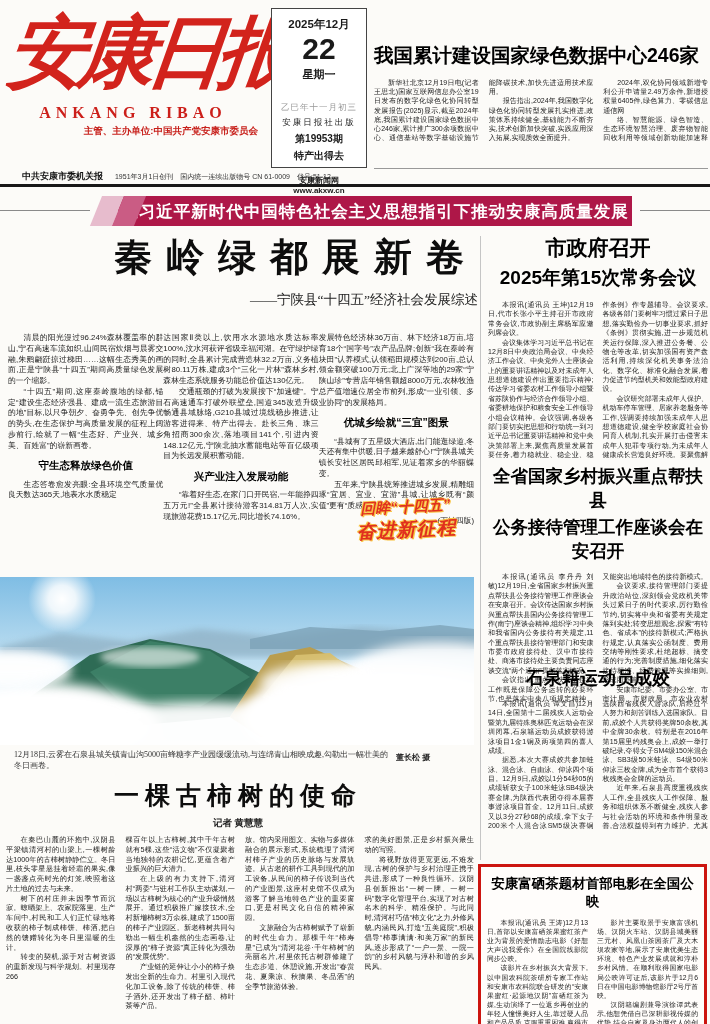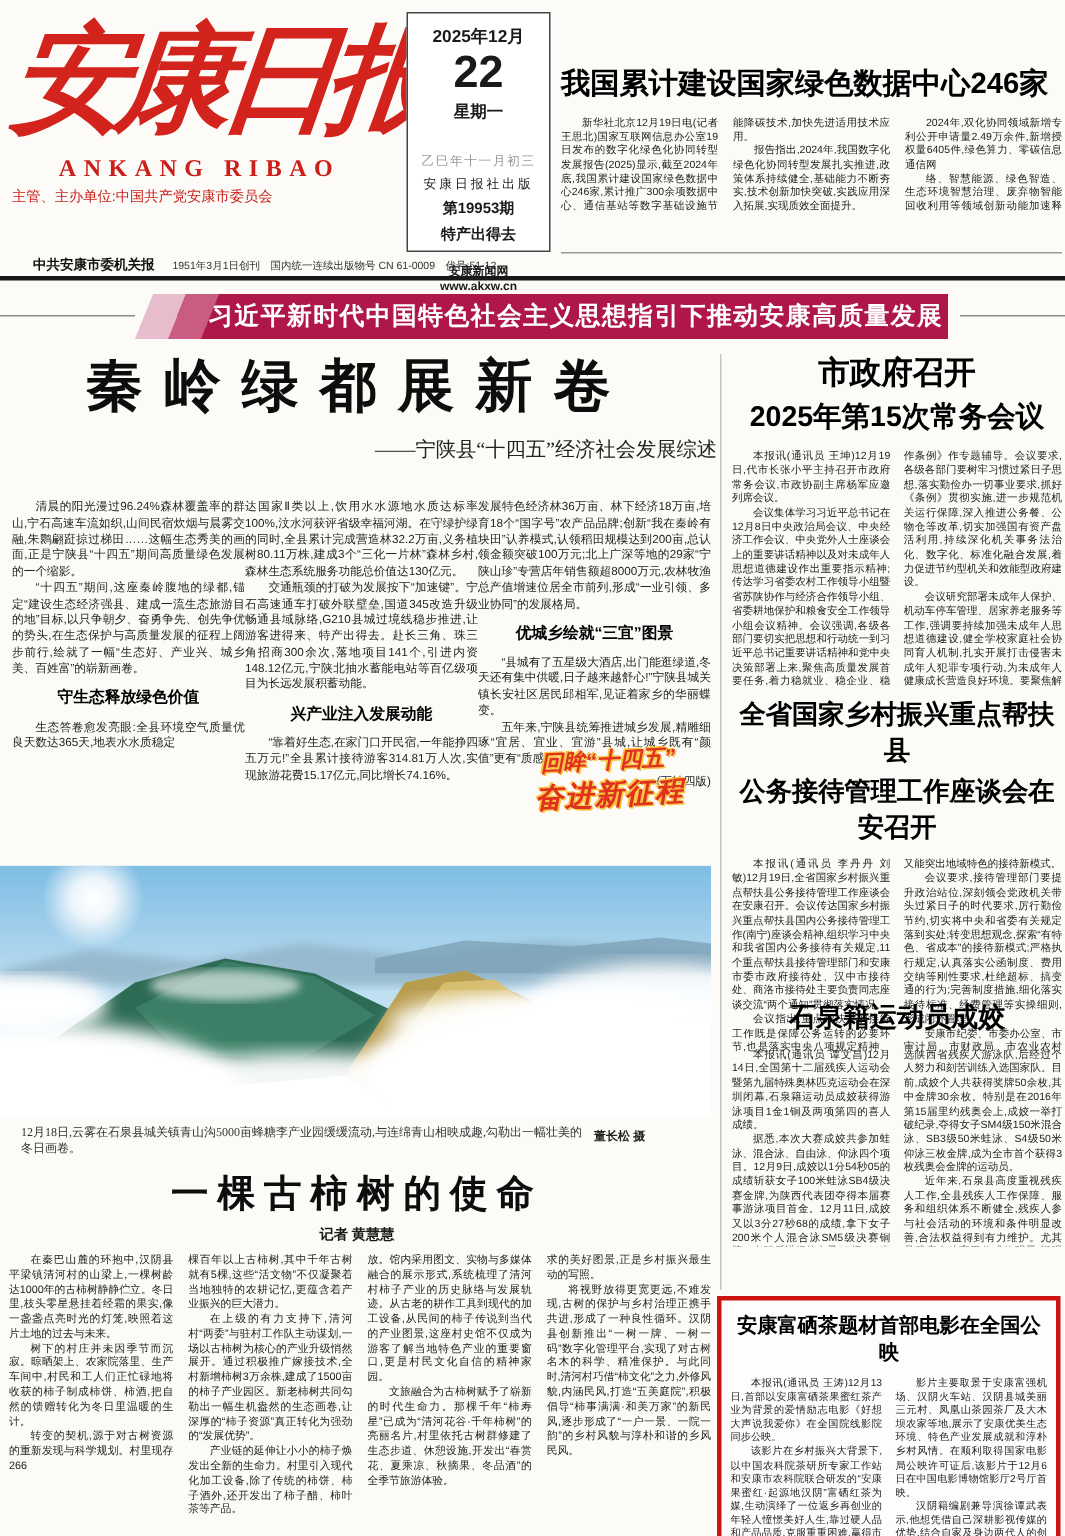--- a/index.html
+++ b/index.html
@@ -3,21 +3,21 @@
 <meta charset="utf-8">
 <style>
   html,body{margin:0;padding:0;}
   body{font-family:"Liberation Sans",sans-serif;background:#e8e8e8;}
   #page{position:relative;width:710px;height:1024px;background:#fcfbf8;margin:0 auto;overflow:hidden;color:#1a1a1a;}
 
   
   .masthead{position:absolute;left:8px;top:4px;width:258px;height:166px;}
   .callig{font-size:78px;line-height:1.25;font-weight:bold;color:#d2231c;letter-spacing:-8px;transform:skewX(-6deg);font-style:italic;white-space:nowrap;}
   .latin{margin-top:2px;text-align:center;width:250px;font-family:"Liberation Serif",serif;font-weight:bold;font-size:16px;letter-spacing:5px;color:#cc1f1a;}
-  .organizer{margin-top:3px;text-align:left;width:250px;font-size:9.5px;font-weight:normal;color:#c7201b;}
+  .organizer{margin-top:3px;text-align:right;width:250px;font-size:9.5px;font-weight:bold;color:#c7201b;}
   .orgrow{position:absolute;left:10px;top:170px;width:600px;font-size:7px;color:#333;white-space:nowrap;}
   .orgrow b{font-size:9px;color:#111;margin-right:10px;padding-left:12px;}
   .datebox{position:absolute;left:271px;top:8px;width:96px;height:160px;border:1.5px solid #444;background:#fff;text-align:center;padding-top:8px;box-sizing:border-box;}
   .db-ym{font-size:11.5px;font-weight:bold;}
   .db-day{font-size:30px;font-weight:bold;line-height:1.15;}
   .db-week{font-size:11px;font-weight:bold;}
   .db-lunar{font-size:8.5px;color:#999;margin-top:20px;letter-spacing:1px;}
   .db-pub{font-size:8.5px;font-family:"Liberation Serif",serif;margin-top:3px;letter-spacing:2px;}
   .db-issue,.db-pages{font-size:10px;font-weight:bold;margin-top:3px;}
   .db-site{font-size:8px;font-weight:bold;margin-top:12px;}
@@ -31,21 +31,21 @@
   
   .banner-box{position:absolute;left:118px;top:196px;width:514px;height:30px;background:#ae1748;color:#fff;font-size:16.5px;font-weight:900;text-align:center;line-height:30px;letter-spacing:1px;}
   .stripe{position:absolute;top:196px;height:30px;width:22px;}
   .stripe.s1{left:96px;background:#e7bccd;transform:skewX(-22deg);}
   .stripe.s2{left:118px;background:#ca5c84;transform:skewX(-22deg);}
   .flank{position:absolute;top:210px;border-top:1px solid #8a8a8a;}
   .flank.l{left:0;width:90px;}
   .flank.r{left:640px;width:70px;}
 
   
-  .lead-headline{position:absolute;left:0;top:232px;width:478px;text-align:center;font-size:38px;font-weight:900;letter-spacing:14px;color:#0d0d0d;white-space:nowrap;}
+  .lead-headline{position:absolute;left:0;top:232px;width:478px;text-align:right;font-size:38px;font-weight:900;letter-spacing:14px;color:#0d0d0d;white-space:nowrap;}
   .lead-sub{position:absolute;left:0;top:291px;width:478px;text-align:right;font-family:"Liberation Serif",serif;font-size:13.5px;color:#222;}
   .lead-byline{position:absolute;left:0;top:313px;width:478px;text-align:center;font-size:9.5px;font-weight:bold;color:#111;}
   .lead-cols{position:absolute;left:8px;top:333px;width:466px;height:243px;display:flex;gap:0;overflow:hidden;}
   .lead-cols .col{flex:1;font-size:7.8px;line-height:1.38;text-align:justify;color:#222;}
   .bp{margin:0;text-indent:2em;}
   .subhead{font-size:10.5px;font-weight:900;text-align:center;margin:7px 0;text-indent:0;color:#000;}
   .continued{text-align:right;font-size:7.8px;margin-top:4px;color:#222;}
   .badge{position:absolute;left:336px;top:498px;width:140px;text-align:center;transform:rotate(-3deg);font-style:italic;font-weight:900;color:#e0301e;text-shadow:1px 1px 0 #f9c440,-1px -1px 0 #f9c440;}
   .badge .b1{font-size:15px;}
   .badge .b2{font-size:19px;letter-spacing:1px;}

